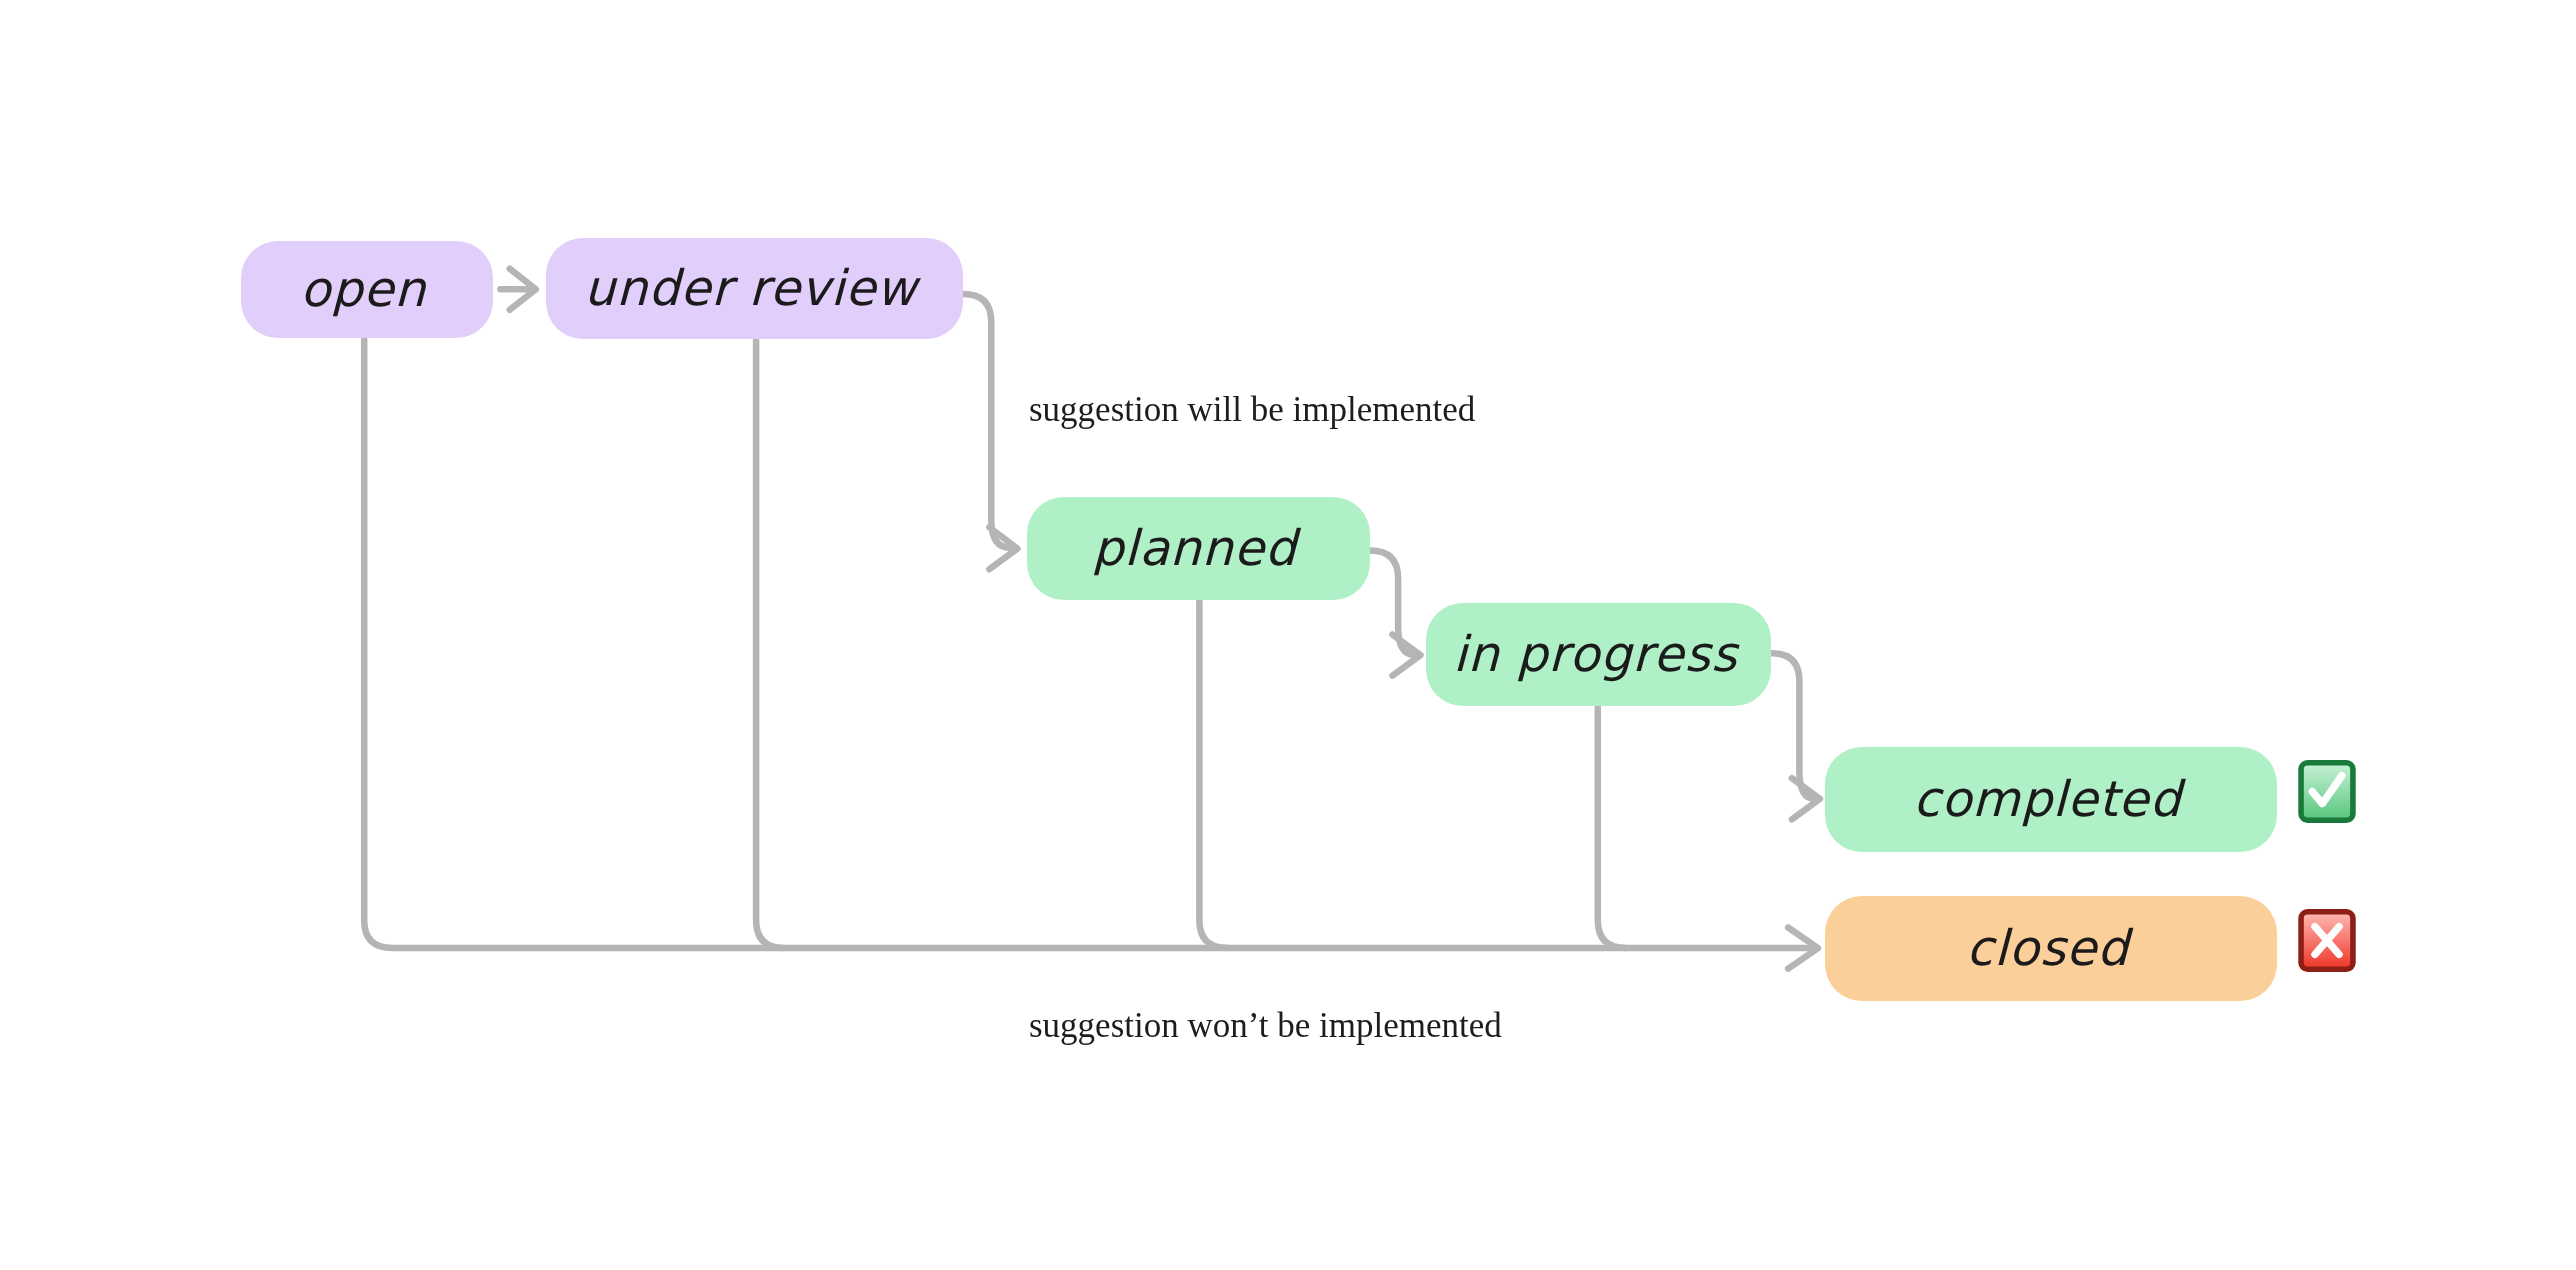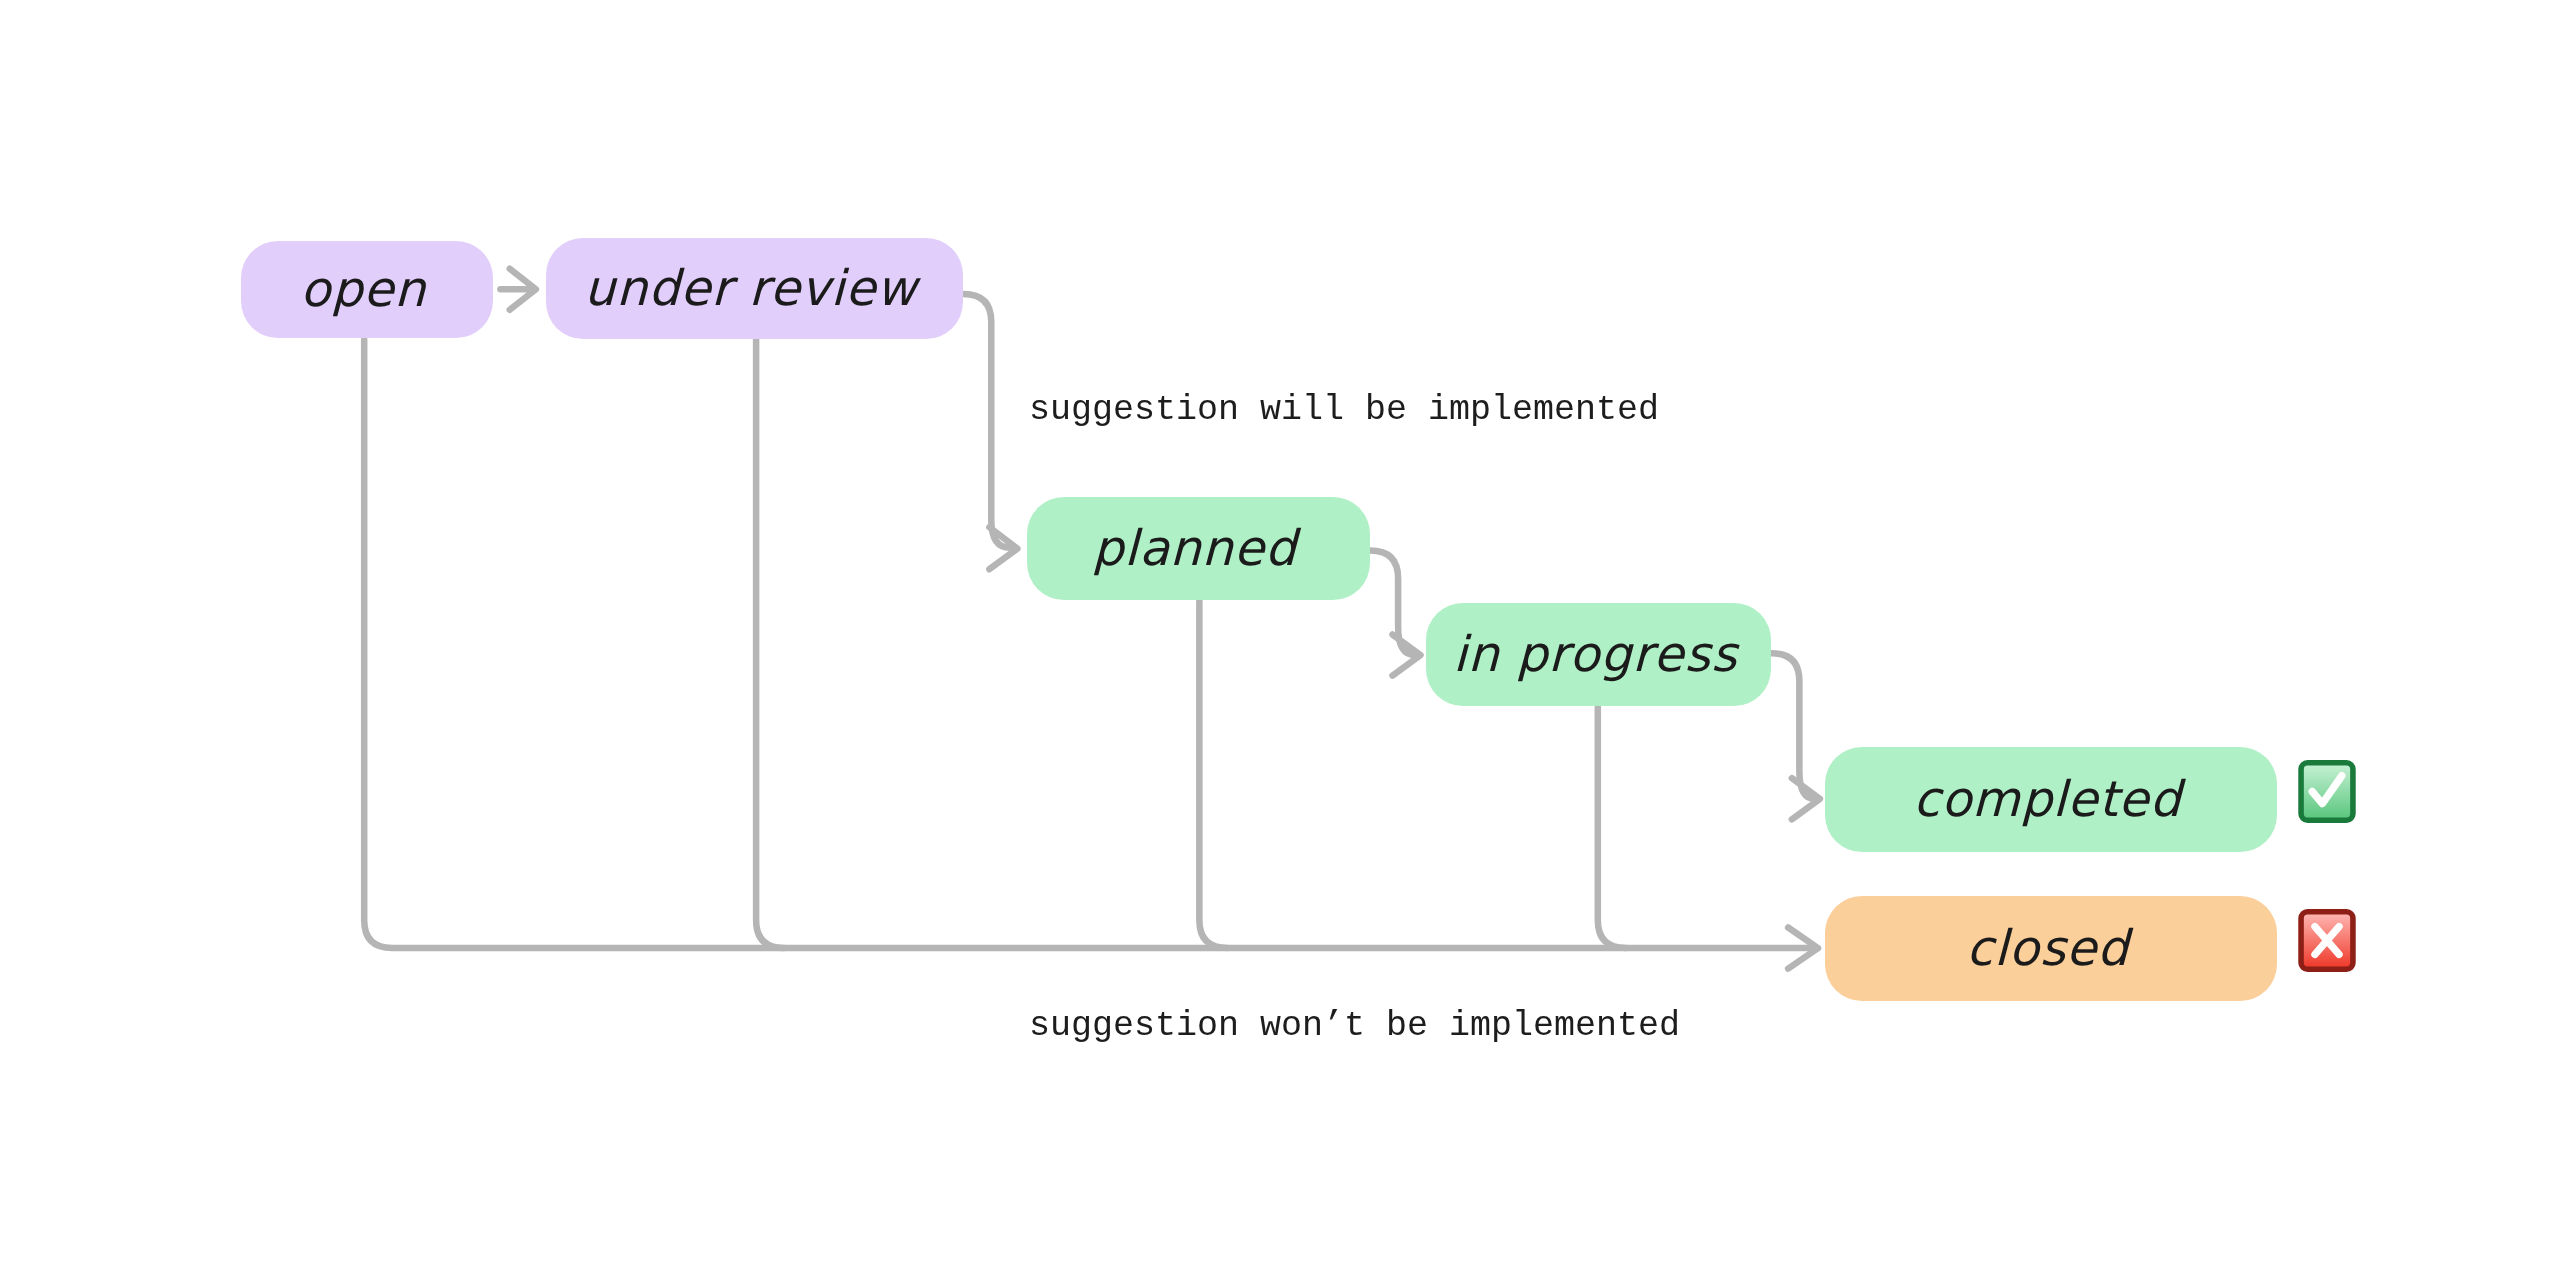--- a/index.html
+++ b/index.html
@@ -42,21 +42,21 @@
     white-space: nowrap;
     letter-spacing: 0.9px;
     transform: skewX(-4deg);
   }
   .purple { background: #e2cefb; }
   .green  { background: #b0f0c6; }
   .orange { background: #fbcf9a; }
 
   .caption {
     position: absolute;
-    font-family: Liberation Mono, monospace;
+    font-family: Liberation Serif, serif;
     font-size: 35px;
     color: #1d1d1d;
     white-space: nowrap;
   }
   .emoji-box {
     position: absolute;
     width: 58px;
     height: 63px;
   }
   .emoji-box svg { display: block; }

